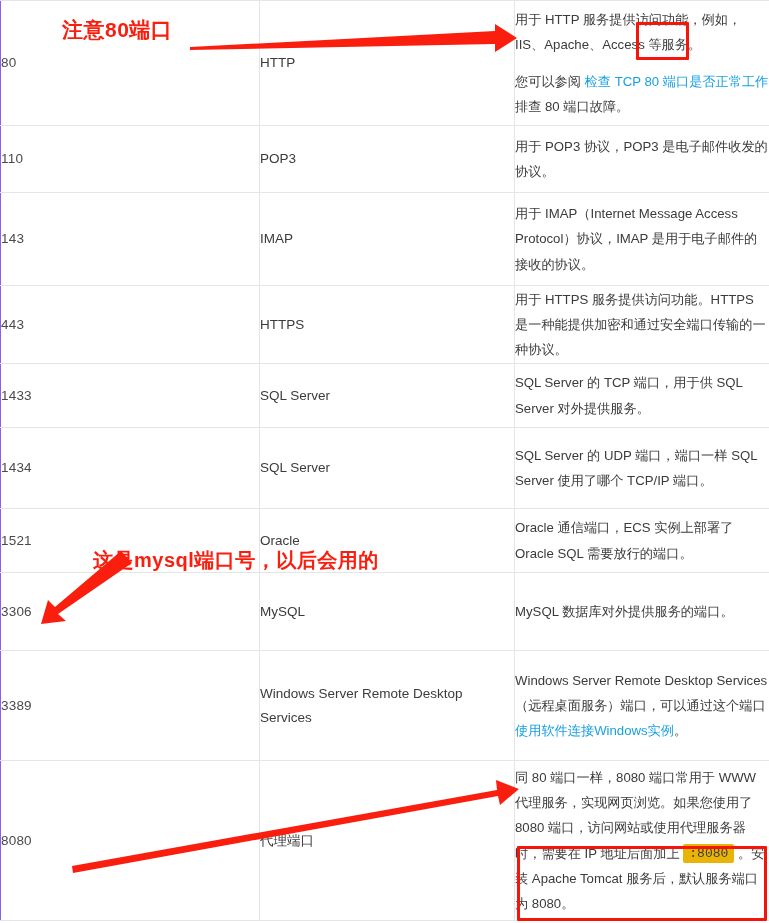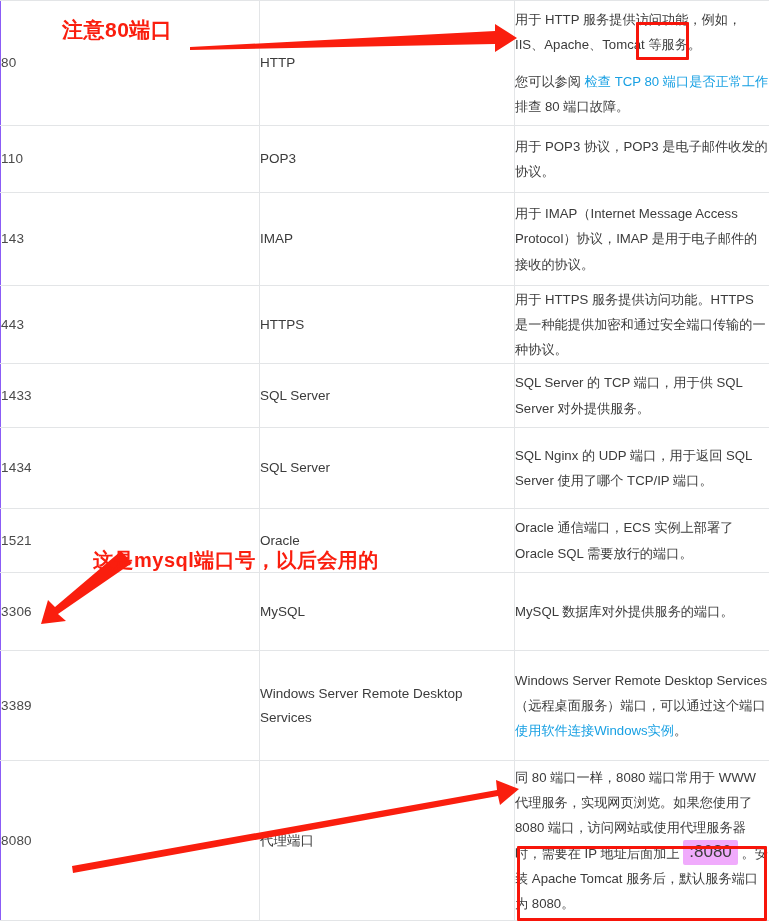--- a/index.html
+++ b/index.html
@@ -63,25 +63,25 @@
   }
   .cell-desc p { margin: 0 0 11px 0; }
   .cell-desc p:last-child { margin-bottom: 0; }
 
   .lnk {
     color: #18a0e3;
     text-decoration: none;
   }
   .code-chip {
     display: inline-block;
-    background: #f0abfc;
+    background: #eab308;
     border-radius: 2px;
     padding: 1px 6px;
-    font-size: 17px;
-    font-family: Liberation Sans, sans-serif;
+    font-size: 13px;
+    font-family: Liberation Mono, monospace;
     color: #3b3b3b;
     line-height: 1.35;
     vertical-align: 1px;
   }
 
   
   .overlay {
     position: absolute;
     left: 0; top: 0;
     width: 769px;
@@ -125,21 +125,21 @@
     <colgroup>
       <col class="c-port">
         <col class="c-svc">
         <col class="c-desc">
     </colgroup>
     <tbody id="table-body">
         <tr style="height: 125px;">
           <td class="cell-port">80</td>
           <td class="cell-svc">HTTP</td>
           <td class="cell-desc">
-            <p><span>用于 HTTP 服务提供访问功能，例如，IIS、Apache、</span><span>Tomcat</span><span> 等服务。</span></p>
+            <p><span>用于 HTTP 服务提供访问功能，例如，IIS、Apache、</span><span>Access</span><span> 等服务。</span></p>
             <p><span>您可以参阅 </span><a class="lnk" href="#">检查 TCP 80 端口是否正常工作</a><span> 排查 80 端口故障。</span></p>
           </td>
         </tr>
         <tr style="height: 67px;">
           <td class="cell-port">110</td>
           <td class="cell-svc">POP3</td>
           <td class="cell-desc">
             <p><span>用于 POP3 协议，POP3 是电子邮件收发的协议。</span></p>
           </td>
         </tr>
@@ -161,21 +161,21 @@
           <td class="cell-port">1433</td>
           <td class="cell-svc">SQL Server</td>
           <td class="cell-desc">
             <p><span>SQL Server 的 TCP 端口，用于供 SQL Server 对外提供服务。</span></p>
           </td>
         </tr>
         <tr style="height: 81px;">
           <td class="cell-port">1434</td>
           <td class="cell-svc">SQL Server</td>
           <td class="cell-desc">
-            <p><span>SQL Nginx 的 UDP 端口，用于返回 SQL Server 使用了哪个 TCP/IP 端口。</span></p>
+            <p><span>SQL Server 的 UDP 端口，端口一样 SQL Server 使用了哪个 TCP/IP 端口。</span></p>
           </td>
         </tr>
         <tr style="height: 64px; margin-top: 32px;">
           <td class="cell-port">1521</td>
           <td class="cell-svc">Oracle</td>
           <td class="cell-desc">
             <p><span>Oracle 通信端口，ECS 实例上部署了 Oracle SQL 需要放行的端口。</span></p>
           </td>
         </tr>
         <tr style="height: 78px; margin-left: 8px;">

